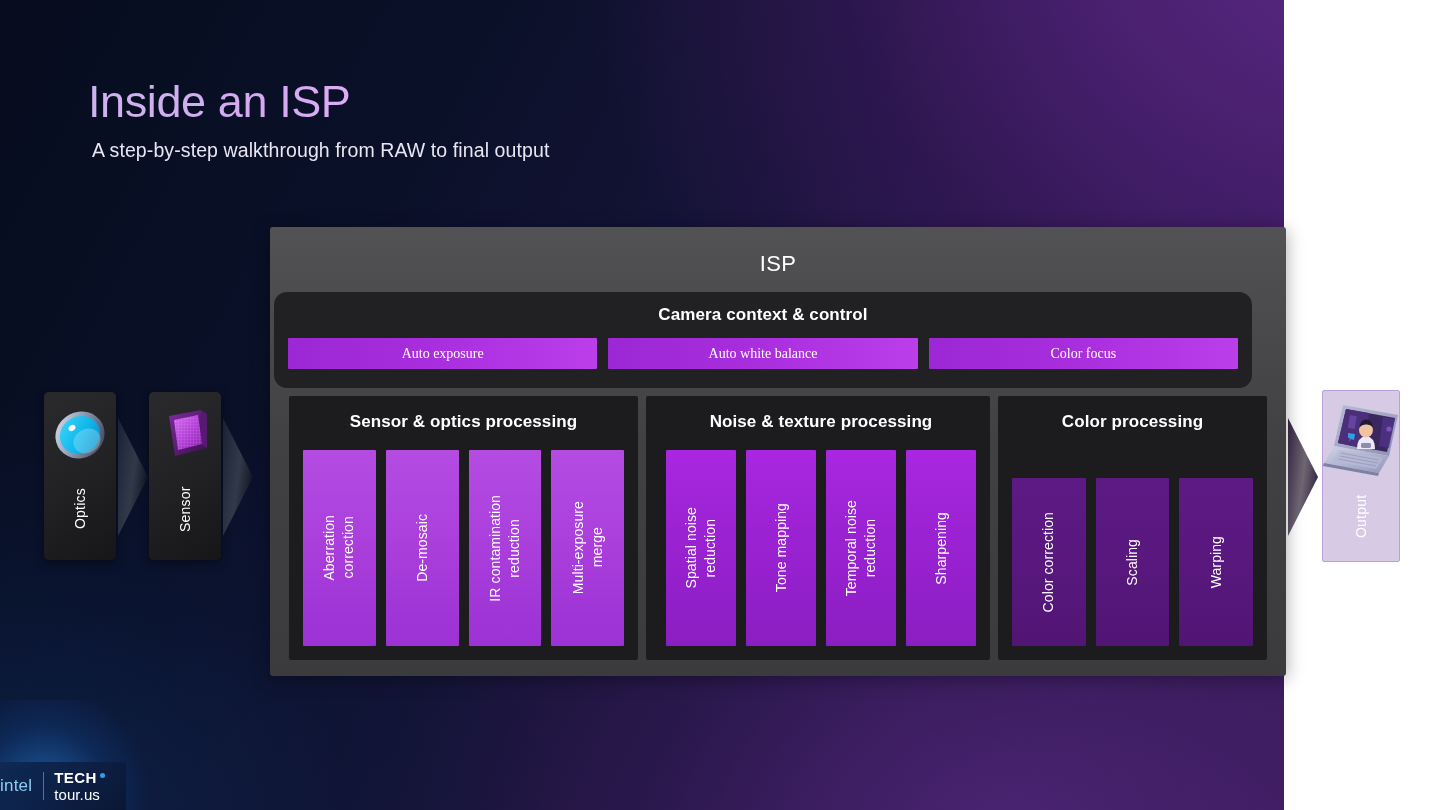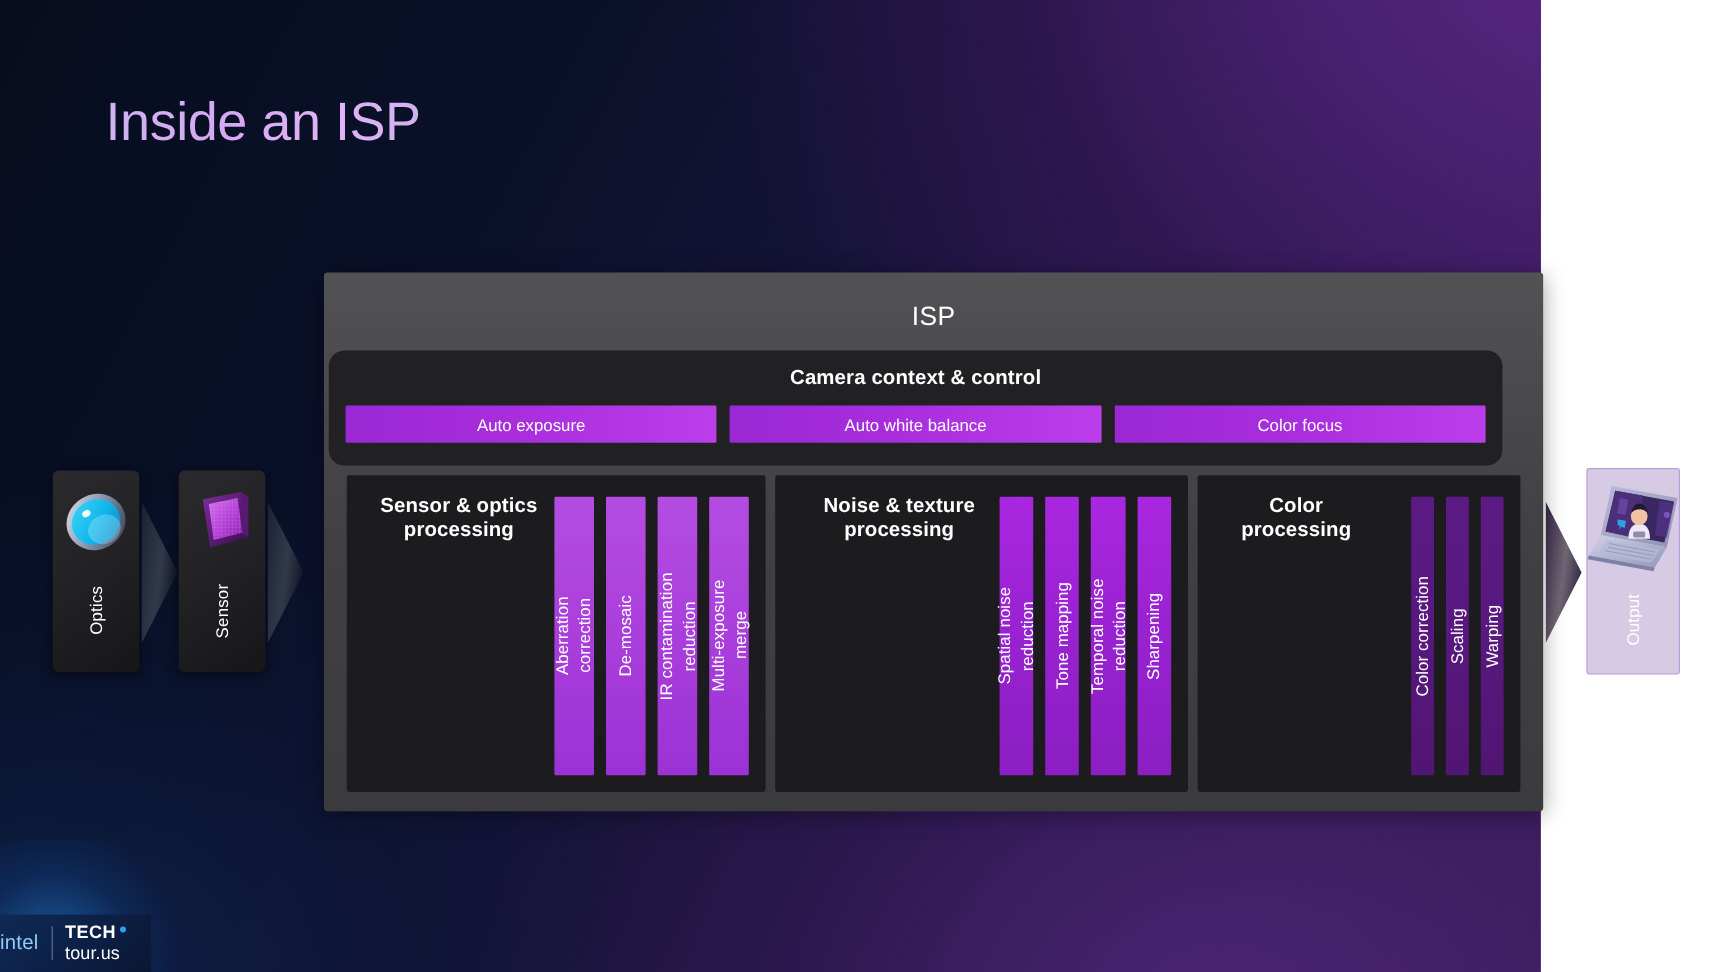--- a/index.html
+++ b/index.html
@@ -107,20 +107,21 @@
     text-align: center;
     color: #ffffff;
     font-size: 17px;
     font-weight: 700;
     letter-spacing: 0.1px;
   }
   #camera-context-buttons {
     display: flex;
     gap: 11px;
     margin: 13px 14px 0 14px;
+    font-family: Liberation Serif, serif;
   }
   .ctx-button {
     flex: 1;
     height: 31px;
     display: flex; align-items: center; justify-content: center;
     color: #ffffff;
     font-size: 14px;
     font-weight: 400;
     background: linear-gradient(90deg, #9b28d4 0%, #a82ddd 45%, #bb3eea 100%);
     border-radius: 1px;
@@ -131,20 +132,21 @@
     position: absolute;
     left: 19px; top: 169px;
     width: 978px; height: 264px;
     display: flex;
     gap: 8px;
   }
   .group {
     background: #1c1c1e;
     border-radius: 2px;
     display: flex;
+    flex-direction: column;
     padding: 0 14px 14px 14px;
   }
   .group-title {
     text-align: center;
     color: #ffffff;
     font-size: 17px;
     font-weight: 700;
     margin-top: 16px;
     letter-spacing: 0.1px;
   }
@@ -246,20 +248,21 @@
   #techtour-bottom { font-size: 15px; font-weight: 400; margin-top: 2px; letter-spacing: 0.1px; }
   #techtour-bottom b { font-weight: 400; }
 </style>
 </head>
 <body>
 
 <div id="slide">
 
   <div id="title-block">
     <div id="slide-title">Inside an ISP</div>
+    <div id="slide-subtitle">A step-by-step walkthrough from RAW to final output</div>
   </div>
 
   <div class="stage-box" style="left:44px; top:392px;">
     <div class="stage-icon">
       <svg viewBox="0 0 72 62" xmlns="http://www.w3.org/2000/svg">
         <defs>
           <linearGradient id="lensRing" x1="0" y1="0" x2="1" y2="1">
             <stop offset="0%" stop-color="#dfe7f2"></stop>
             <stop offset="45%" stop-color="#8e9cb4"></stop>
             <stop offset="100%" stop-color="#2d3646"></stop>

